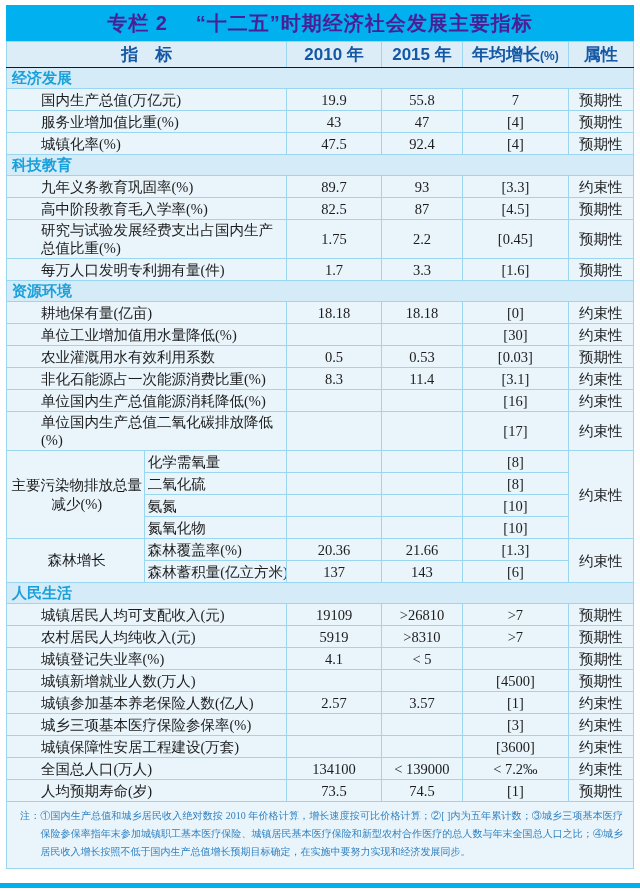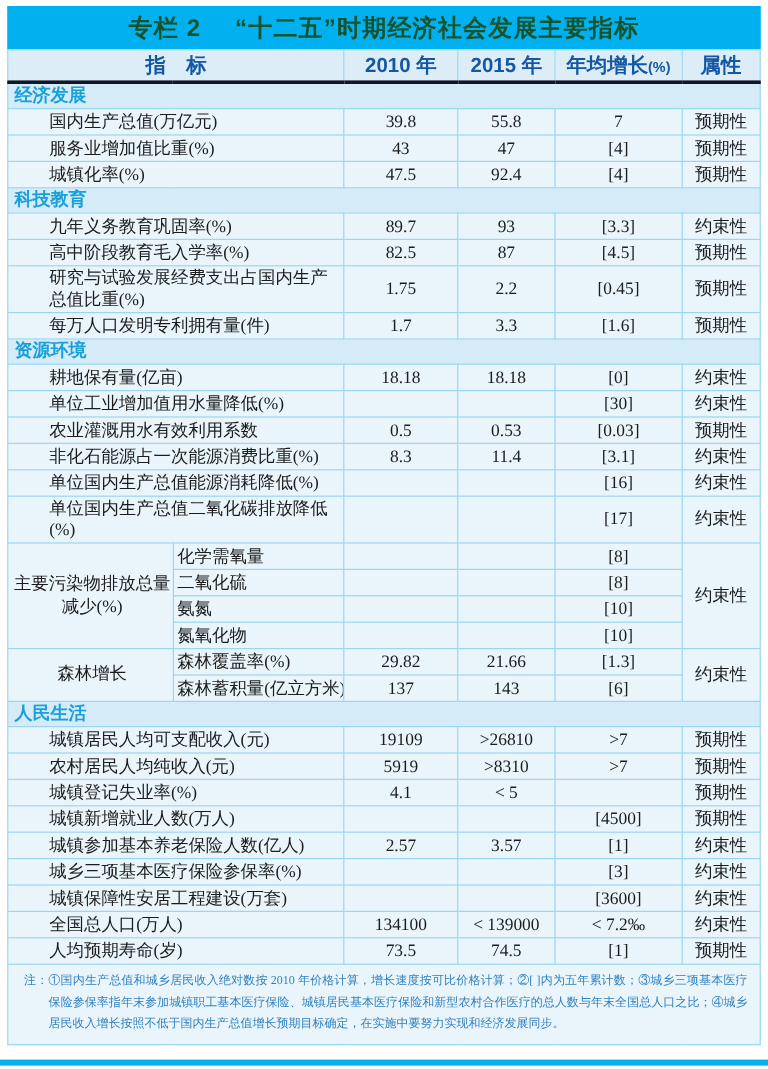--- a/index.html
+++ b/index.html
@@ -4,36 +4,36 @@
 <style>
   * { box-sizing: border-box; }
   html, body { margin: 0; padding: 0; background: #ffffff; }
   body { width: 640px; height: 891px; font-family: "Liberation Serif", "DejaVu Serif", serif; }
   .page { position: relative; width: 640px; height: 891px; overflow: hidden; background: #fff; }
   .panel { margin: 5px 6px 0 6px; }
 
   .title-bar {
     background: #00b0ef; height: 36px;
     display: flex; align-items: center; justify-content: center;
-    color: #14532d; font-family: "Liberation Sans", "DejaVu Sans", sans-serif;
+    color: #4c1d95; font-family: "Liberation Sans", "DejaVu Sans", sans-serif;
     font-weight: bold; font-size: 20px; letter-spacing: 1px;
   }
   .title-bar .gap { width: 28px; }
 
   table.main {
     width: 100%; border-collapse: collapse; table-layout: fixed;
     background: #e9f4fb; border: 1px solid #8fd0ee;
   }
   th, td { border: 1px solid #9bd6f0; overflow: hidden; }
 
   thead th {
     background: #dcedf8; color: #1457a3;
     font-family: "Liberation Sans", "DejaVu Sans", sans-serif;
     font-weight: bold; font-size: 17px; height: 18px;
-    border-bottom: 3px solid #0f172a; text-align: center;
+    border-bottom: 1px solid #0f172a; text-align: center;
   }
   thead th .unit { font-size: 12px; font-weight: bold; }
 
   tr.section td {
     background: #d5ebf8; color: #18a0da;
     font-family: "Liberation Sans", "DejaVu Sans", sans-serif;
     font-weight: 600; font-size: 15px; height: 21px;
     text-align: left; padding: 0 0 0 5px; line-height: 20px;
   }
 
@@ -80,21 +80,21 @@
           <th><span>年均增长</span><span class="unit">(%)</span></th>
           <th>属性</th>
         </tr>
       </thead>
       <tbody id="rows-body">
           <tr class="section">
             <td colspan="6">经济发展</td>
           </tr>
           <tr>
             <td class="ind" colspan="2">国内生产总值(万亿元)</td>
-            <td>39.8</td>
+            <td>19.9</td>
             <td>55.8</td>
             <td>7</td>
             <td>预期性</td>
           </tr>
           <tr>
             <td class="ind" colspan="2">服务业增加值比重(%)</td>
             <td>43</td>
             <td>47</td>
             <td>[4]</td>
             <td>预期性</td>
@@ -204,21 +204,21 @@
           </tr>
           <tr>
             <td class="sub">氮氧化物</td>
             <td></td>
             <td></td>
             <td>[10]</td>
           </tr>
           <tr>
             <td class="grp" rowspan="2">森林增长</td>
             <td class="sub">森林覆盖率(%)</td>
-            <td>29.82</td>
+            <td>20.36</td>
             <td>21.66</td>
             <td>[1.3]</td>
             <td rowspan="2">约束性</td>
           </tr>
           <tr>
             <td class="sub">森林蓄积量(亿立方米)</td>
             <td>137</td>
             <td>143</td>
             <td>[6]</td>
           </tr>

